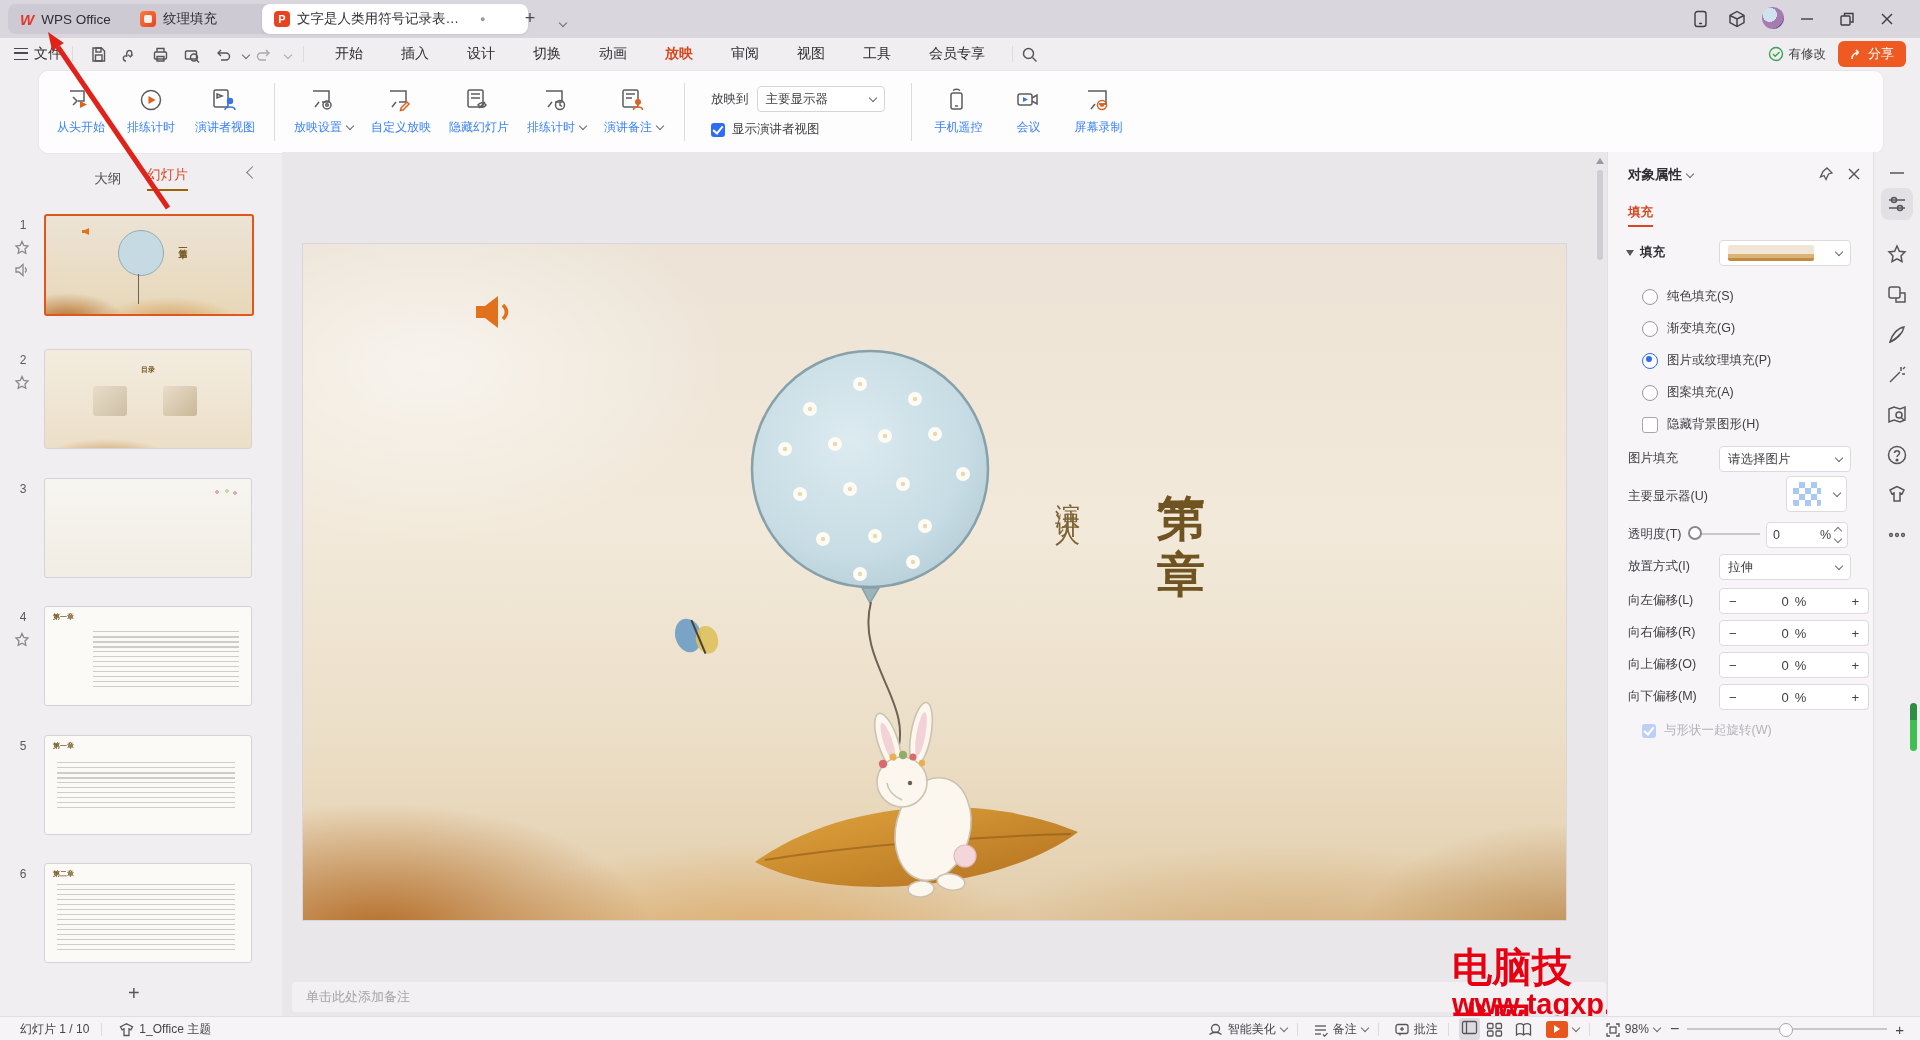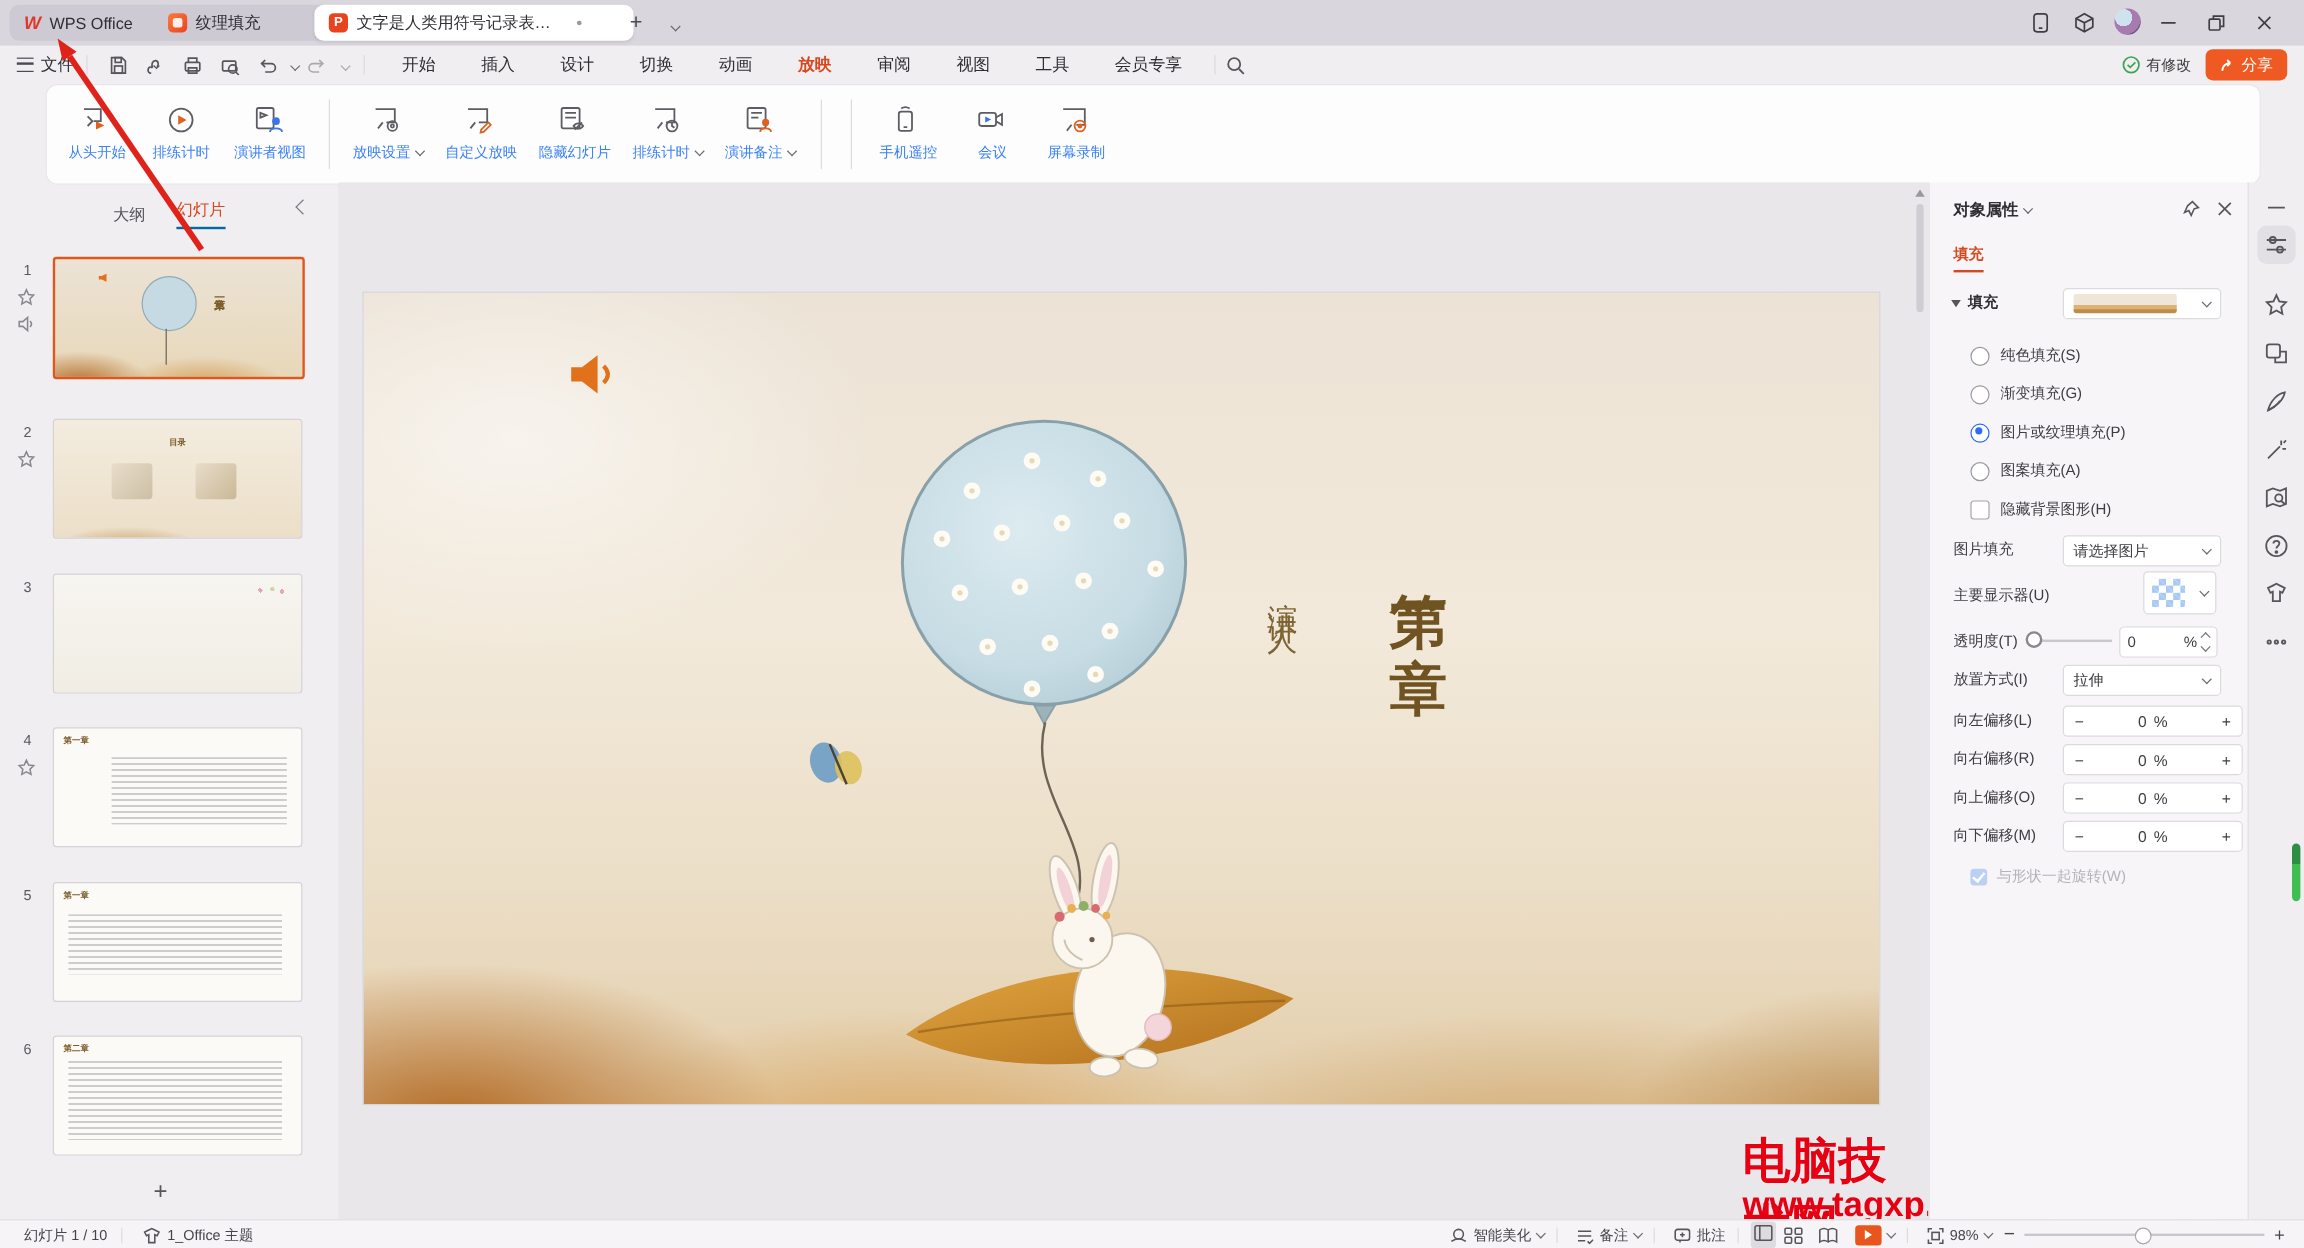--- a/index.html
+++ b/index.html
@@ -57,21 +57,21 @@
           align-items:center;font-size:12.5px;color:#3d3d42;padding:0 8px;justify-content:space-between;}
   .cbx{width:14px;height:14px;border-radius:3px;background:#2f6bf6;position:relative;flex:none;}
   .cbx:after{content:"";position:absolute;left:4px;top:1.5px;width:4px;height:8px;border-right:2px solid #fff;
              border-bottom:2px solid #fff;transform:rotate(40deg);}
   .cbx.off{background:#fff;border:1.4px solid #a8a6ac;} .cbx.off:after{display:none;}
   .cbx.dis{background:#bcd0f4;}
 
   
   .lpanel{position:absolute;left:0;top:152px;width:282px;height:864px;}
   .ltabs{position:absolute;top:14px;left:0;width:100%;font-size:13.5px;color:#55555a;}
-  .ltab-active{color:#d6481f;border-bottom:2px solid #0369a1;padding-bottom:5px;}
+  .ltab-active{color:#d6481f;border-bottom:2px solid #a16207;padding-bottom:5px;}
   .collapse{position:absolute;left:248px;top:16px;width:8px;height:8px;border-left:1.6px solid #7a787e;
             border-bottom:1.6px solid #7a787e;transform:rotate(45deg);}
   .thumb{position:absolute;left:44px;width:206px;height:98px;background:#fff;border:1px solid #d5d3d8;
          border-radius:3px;overflow:hidden;}
   .thumb.sel{border:2px solid #e0571c;}
   .tnum{position:absolute;left:14px;font-size:12px;color:#5a585e;width:18px;text-align:center;}
   .gic{position:absolute;left:14px;width:16px;height:16px;}
   .gic *{stroke:#8a888e;stroke-width:1.3;fill:none;}
   .mini-title{font-size:7px;color:#7a5c28;font-weight:700;}
   .lines{background:repeating-linear-gradient(180deg,#bdbdbd 0 1.5px,transparent 1.5px 5px);opacity:.75;}
@@ -350,20 +350,33 @@
         <circle class="oaccf" cx="17" cy="14" r="3"></circle>
         <path class="oacc" d="M12.5 22 c0 -4 9 -4 9 0"></path>
       </svg>
     <span class="lab">
         <span>演讲备注</span>
         <span class="chev sm"></span>
       </span>
   </div>
   <div class="vline" style="height:58px;margin:0 12px;"></div>
 
+  <div class="rgroup-stack">
+    <div class="row" style="gap:8px;">
+      <span style="font-size:12.5px;">放映到</span>
+      <div class="select" style="width:110px;">
+        <span>主要显示器</span>
+          <span class="chev sm"></span>
+      </div>
+    </div>
+    <div class="row" style="gap:7px;">
+      <span class="cbx"></span>
+      <span style="font-size:12.5px;">显示演讲者视图</span>
+    </div>
+  </div>
   <div class="vline" style="height:58px;margin:0 12px;"></div>
 
   <div class="rbtn">
     <svg class="ric">
         <rect x="5" y="5" width="11" height="16" rx="2"></rect>
         <line x1="9" y1="18" x2="12" y2="18"></line>
         <path d="M7 2.5 q3.5 -2.5 7 0"></path>
       </svg>
     <span class="lab">手机遥控</span>
   </div>
@@ -522,20 +535,21 @@
 
       <g transform="translate(173 52)">
         <path d="M0 10 h9 l13 -10 v32 l-13 -10 h-9 z" fill="#e2711c"></path>
         <path d="M27 9 q7 7 0 14" stroke="#e2711c" stroke-width="3.5" fill="none"></path>
       </g>
     </svg>
     <div class="v-presenter">演讲人</div>
     <div class="v-chapter">第一章</div>
   </div>
 
+  <div class="notesbar">单击此处添加备注</div>
 
   <div class="cscroll">
     <div class="arr"></div>
     <div class="thumbbar"></div>
   </div>
 
   <div class="wm-name">电脑技术网</div>
   <div class="wm-url">www.tagxp.com</div>
   <div class="wm-tag">TAG</div>
   <div class="wm-swoosh"></div>

